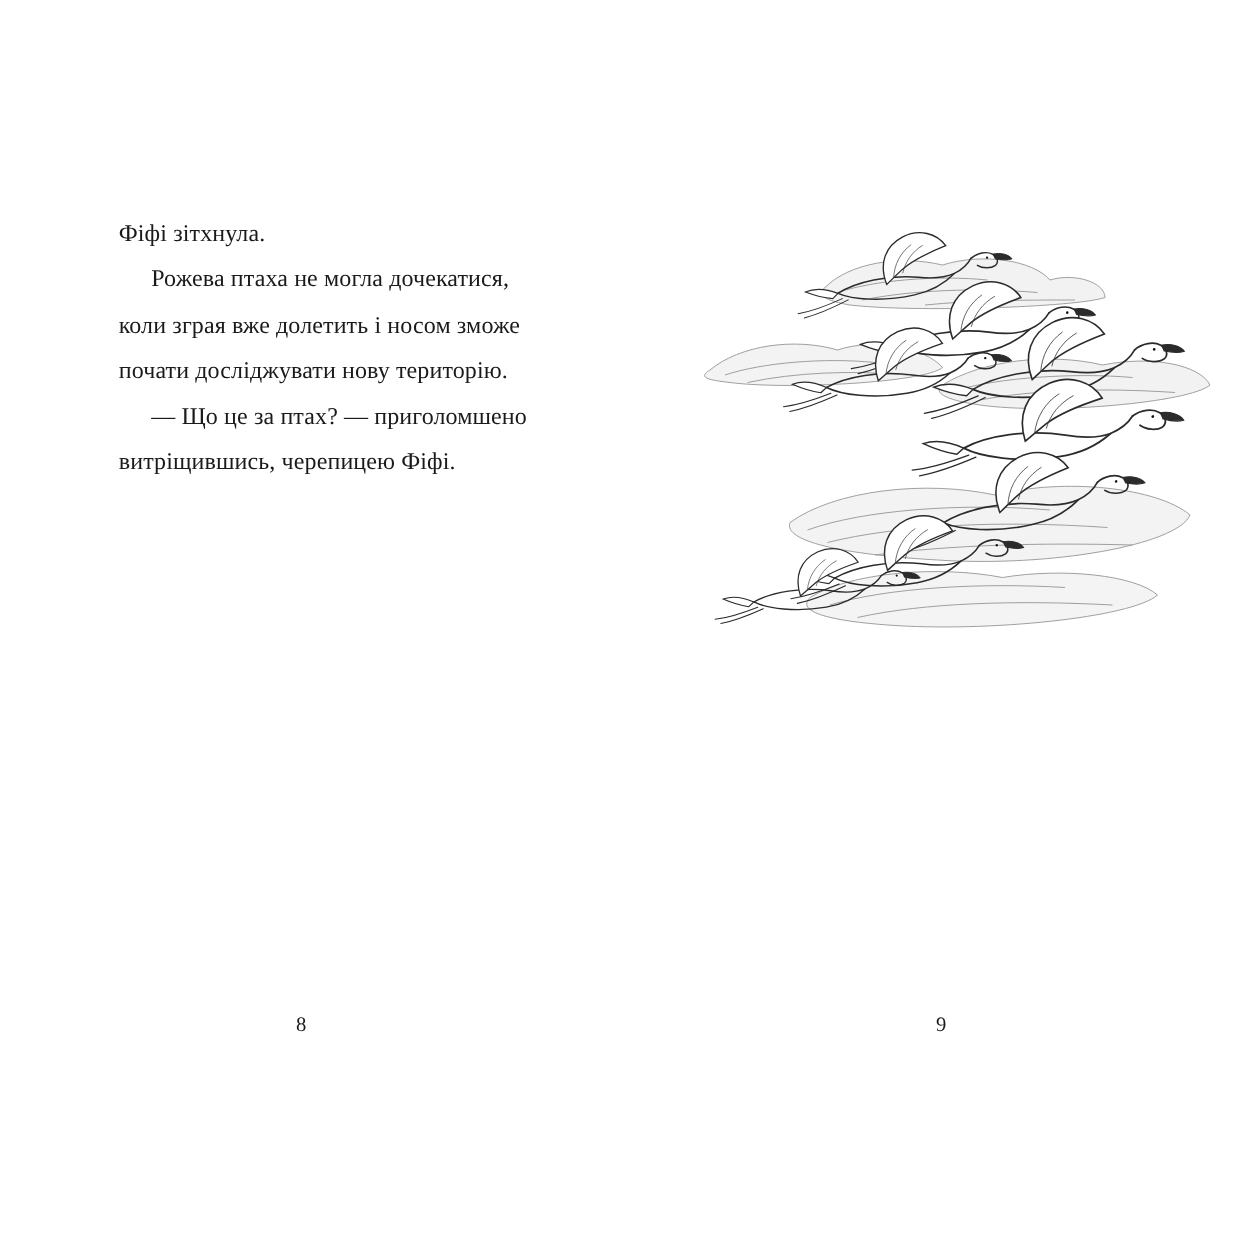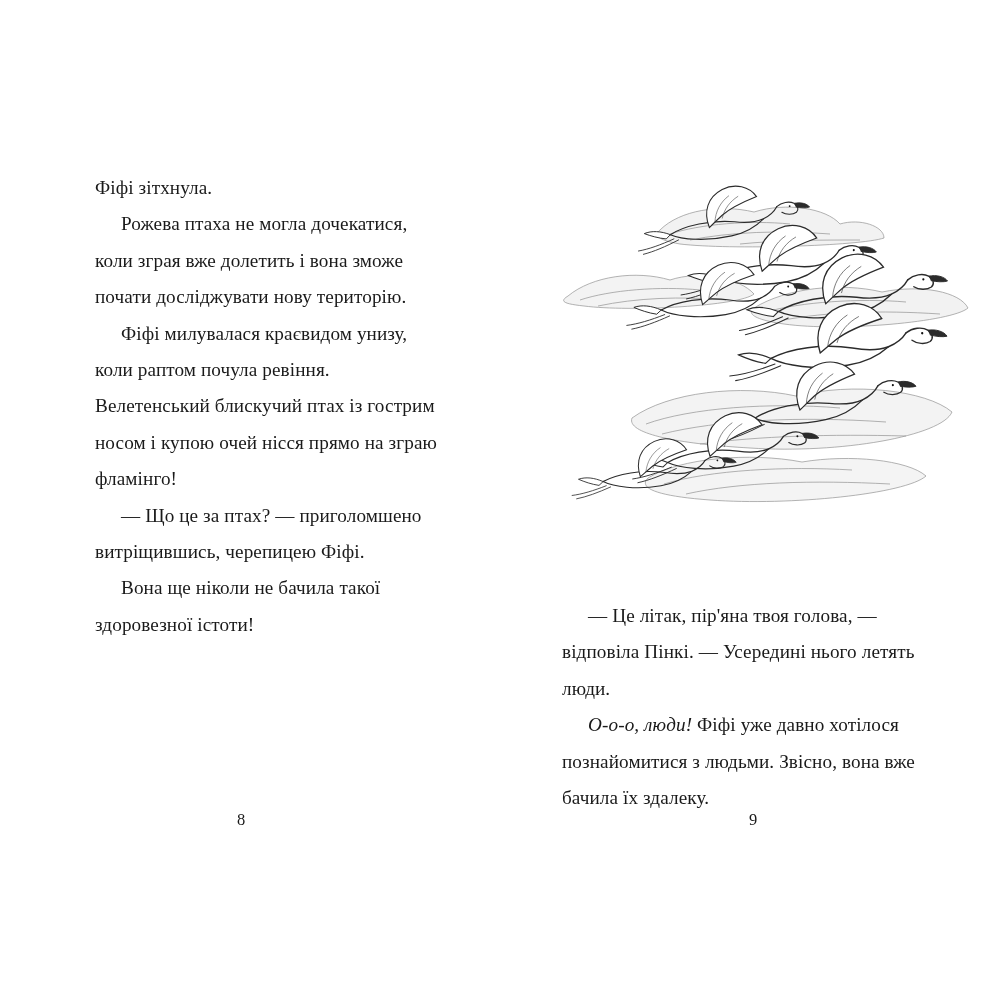--- a/index.html
+++ b/index.html
@@ -88,24 +88,22 @@
   }
 </style>
 </head>
 <body>
 
 <div class="spread">
 
   <div class="page page-left">
     <div class="textcol">
       <p class="first">Фіфі зітхнула.</p>
-      <p>Рожева птаха не могла дочекатися, коли зграя вже долетить і вона зможе почати досліджувати нову територію.</p>
-      <p>Фіфі милувалася краєвидом унизу, коли раптом почула ревіння. Велетенський блискучий птах із гострим носом і купою очей нісся прямо на зграю фламінго!</p>
+      <p>Рожева птаха не могла дочекатися, коли зграя вже долетить і носом зможе почати досліджувати нову територію.</p>
       <p>— Що це за птах? — приголомшено витріщившись, черепицею Фіфі.</p>
-      <p>Вона ще ніколи не бачила такої здоровезної істоти!</p>
     </div>
     <div class="folio folio-left"><span>8</span></div>
   </div>
 
   <div class="page page-right">
 
     <div class="illo">
       <svg viewBox="0 0 440 390" xmlns="http://www.w3.org/2000/svg">
         <defs>
           <g id="flam">
@@ -165,21 +163,17 @@
         </g>
 
         <g>
           <use href="#flam" transform="translate(212,232) scale(0.88) rotate(-6)"></use>
           <use href="#flam" transform="translate(126,278) scale(0.82) rotate(-4)"></use>
           <use href="#flam" transform="translate(62,300) scale(0.72) rotate(-3)"></use>
         </g>
       </svg>
     </div>
 
-    <div class="textcol right-text">
-      <p>— Це літак, пір'яна твоя голова, — відповіла Пінкі. — Усередині нього летять люди.</p>
-      <p><span class="italic">О-о-о, люди!</span><span> Фіфі уже давно хотілося познайомитися з людьми. Звісно, вона вже бачила їх здалеку.</span></p>
-    </div>
 
     <div class="folio folio-right"><span>9</span></div>
   </div>
 
 </div>
 
 </body></html>

